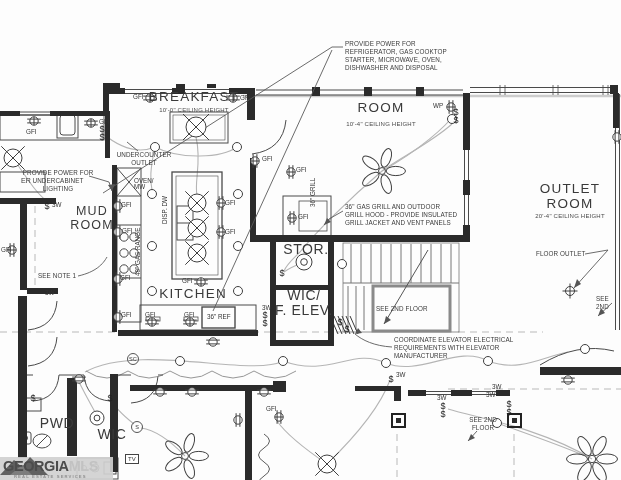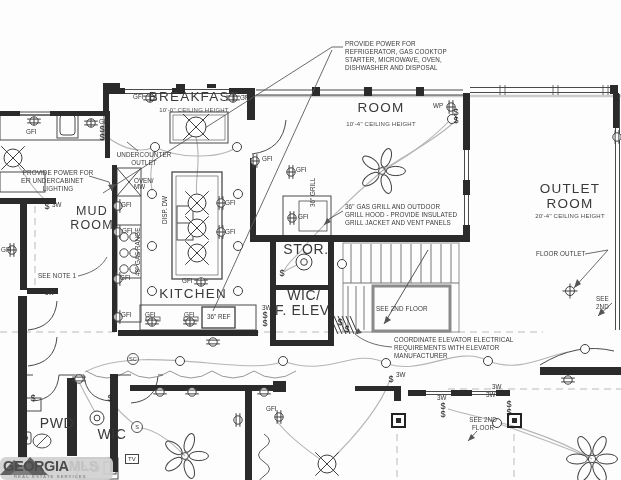--- a/index.html
+++ b/index.html
@@ -9,21 +9,21 @@
   .room-label{position:absolute;transform:translateX(-50%);text-align:center;color:#3a3a3a;white-space:nowrap;}
   .rname{font-size:13.5px;letter-spacing:1.2px;line-height:1.08;}
   .rname.sm{font-size:14px;letter-spacing:.6px;}
   .rceil{font-size:6px;letter-spacing:.2px;margin-top:2px;color:#4a4a4a;}
   .note{position:absolute;font-size:6.3px;line-height:1.26;color:#3a3a3a;white-space:pre-line;letter-spacing:.1px;}
   .note.ctr{text-align:center;transform:translateX(-50%);}
   .sl{position:absolute;font-size:6.3px;line-height:1;color:#333;white-space:pre-line;}
   .sl.vert{transform:rotate(-90deg);transform-origin:0 0;white-space:nowrap;}
   .sl.circ{border:1px solid #555;border-radius:50%;width:10px;height:10px;line-height:10px;text-align:center;font-size:5.6px;}
   .sl.boxed{border:1px solid #444;padding:1px 2px;background:#fff;font-size:6px;}
-  .watermark{position:absolute;left:0;top:457px;width:113px;height:23px;background:rgba(208,208,208,.92);border-radius:6px;}
+  .watermark{position:absolute;left:0;top:457px;width:113px;height:23px;background:rgba(208,208,208,.92);}
   .wm-mtn{position:absolute;left:56px;top:0px;}
   .wm-text{position:absolute;left:3px;top:1px;font-size:14.5px;font-weight:bold;letter-spacing:-.4px;white-space:nowrap;}
   .wm-b1{color:#4c4c4c;}
   .wm-b2{color:#c2c2c2;position:relative;}
   .wm-tag{position:absolute;left:14px;top:17px;font-size:4.2px;letter-spacing:1.1px;color:#8f8f8f;font-weight:bold;}
   text.sw{font-size:9px;fill:#222;font-family:"Liberation Sans",sans-serif;}
 </style>
 </head>
 <body>
 

